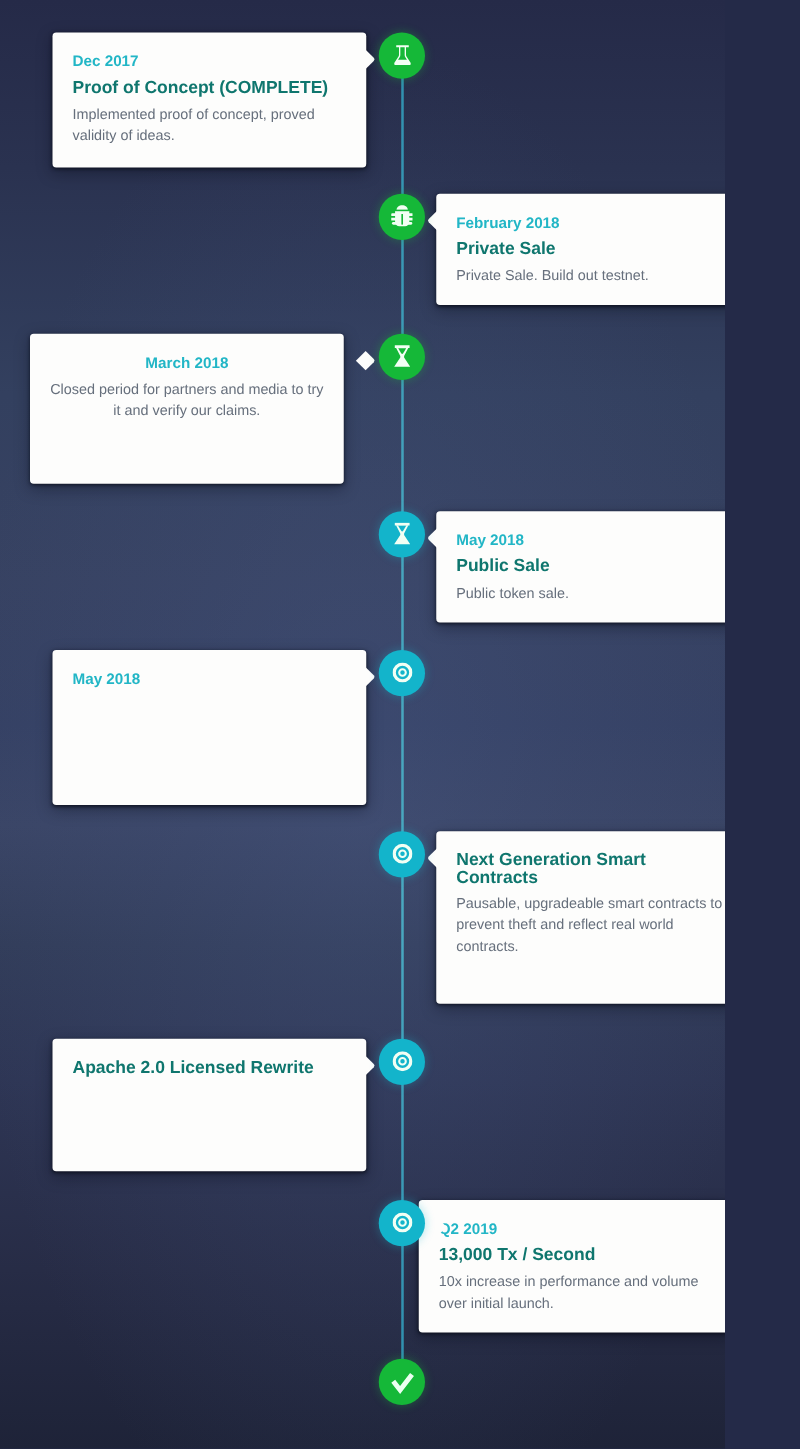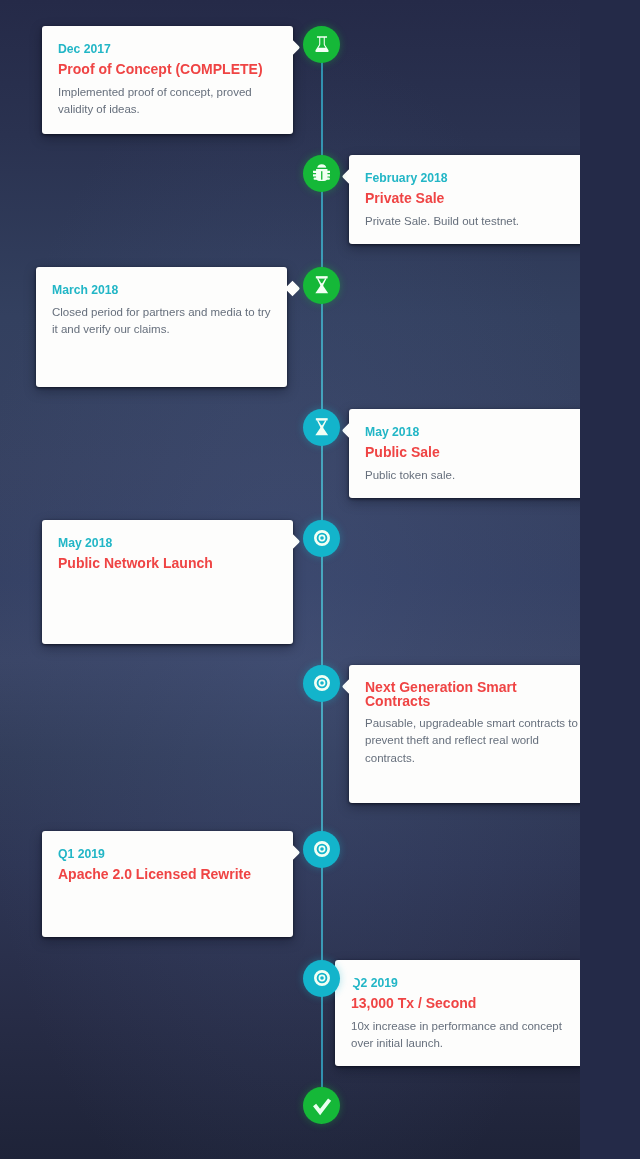--- a/index.html
+++ b/index.html
@@ -39,21 +39,21 @@
 
   
   .card{position:absolute;background:#fdfdfc;border-radius:3px;
     box-shadow:0 1px 3px rgba(6,9,20,0.70), 0 4px 12px rgba(6,9,20,0.35);}
   .card .inner{padding:16px 16px 0 16px;}
   .arrow{position:absolute;width:11px;height:11px;background:#fdfdfc;
     border-radius:0 1.8px 0 0;}
 
   .date{color:#22b6c6;font-weight:bold;font-size:12.2px;line-height:14px;
     margin:0 0 7.2px 0;}
-  .title{color:#ef4444;font-weight:bold;font-size:14px;line-height:13.6px;
+  .title{color:#0f766e;font-weight:bold;font-size:14px;line-height:13.6px;
     margin:0 0 7.0px 0;}
   .desc{color:#666f7c;font-size:11.5px;line-height:17.2px;margin:0;}
 </style>
 </head>
 <body>
 
 <div id="root">
   <div class="bg-base"></div>
   <div class="bg-glow"></div>
   <div class="spine" id="spine" style="top: 44px; height: 1061px;"></div>
@@ -89,21 +89,21 @@
               <path d="M0.9 9.1h22.2a1.55 1.55 0 0 1 0 3.1H0.9a1.55 1.55 0 0 1 0-3.1z"></path>
               <path d="M0.0 14.0h24a1.55 1.55 0 0 1 0 3.1H0.0a1.55 1.55 0 0 1 0-3.1z"></path>
               <path d="M2.3 18.6h19.4a1.55 1.55 0 0 1 0 3.1H2.3a1.55 1.55 0 0 1 0-3.1z"></path>
               <path d="M4.2 6.7h15.6v11.9a4.7 4.7 0 0 1-4.7 4.7h-6.2a4.7 4.7 0 0 1-4.7-4.7V6.7z"></path>
             </g>
             <rect x="4.2" y="5.3" width="15.6" height="1.5" fill="#15b838"></rect>
             <rect x="11.1" y="9.9" width="1.8" height="11.6" fill="#15b838"></rect>
           </svg>
         </span>
       </div>
-      <div class="card" style="left:36px;top:267px;width:251px;height:120px;">
+      <div class="card" style="left:24px;top:267px;width:251px;height:120px;text-align:center;">
         <div class="inner">
           <div class="date">March 2018</div>
           <div class="desc">Closed period for partners and media to try it and verify our claims.</div>
         </div>
       </div>
       <div class="arrow" style="left:286.7px;top:282.5px;transform:rotate(45deg);"></div>
       <div class="node green" style="left:303px;top:266.5px;">
         <span>
           <svg width="17.5" height="17.5" viewBox="0 0 24 24">
             <g fill="#f2fff4">
@@ -129,21 +129,20 @@
               <path d="M3.9 0.2h16.2v3.1H3.9V0.2z"></path>
               <path d="M5.2 3.0h13.6L14.1 12.2v1.6l6.7 10.0H3.2l6.7-10.0v-1.6L5.2 3.0z"></path>
             </g>
             <path d="M7.6 3.6h8.8l-3.3 5.5a1.3 1.3 0 0 1-2.2 0L7.6 3.6z" fill="#13b4cb"></path>
           </svg>
         </span>
       </div>
       <div class="card" style="left:42px;top:520px;width:251px;height:124px;">
         <div class="inner">
           <div class="date">May 2018</div>
-          <div class="title">Public Network Launch</div>
         </div>
       </div>
       <div class="arrow" style="left:286.7px;top:535.5px;transform:rotate(45deg);"></div>
       <div class="node cyan" style="left:303px;top:519.5px;">
         <span>
           <svg width="16" height="16" viewBox="0 0 24 24">
             <circle cx="12" cy="12" r="10" fill="none" stroke="#f2fff4" stroke-width="4.0"></circle>
             <circle cx="12" cy="12" r="3.95" fill="none" stroke="#f2fff4" stroke-width="2.5"></circle>
           </svg>
         </span>
@@ -158,38 +157,37 @@
       <div class="node cyan" style="left:303px;top:664.5px;">
         <span>
           <svg width="16" height="16" viewBox="0 0 24 24">
             <circle cx="12" cy="12" r="10" fill="none" stroke="#f2fff4" stroke-width="4.0"></circle>
             <circle cx="12" cy="12" r="3.95" fill="none" stroke="#f2fff4" stroke-width="2.5"></circle>
           </svg>
         </span>
       </div>
       <div class="card" style="left:42px;top:831px;width:251px;height:106px;">
         <div class="inner">
-          <div class="date">Q1 2019</div>
           <div class="title">Apache 2.0 Licensed Rewrite</div>
         </div>
       </div>
       <div class="arrow" style="left:286.7px;top:846.5px;transform:rotate(45deg);"></div>
       <div class="node cyan" style="left:303px;top:830.5px;">
         <span>
           <svg width="16" height="16" viewBox="0 0 24 24">
             <circle cx="12" cy="12" r="10" fill="none" stroke="#f2fff4" stroke-width="4.0"></circle>
             <circle cx="12" cy="12" r="3.95" fill="none" stroke="#f2fff4" stroke-width="2.5"></circle>
           </svg>
         </span>
       </div>
       <div class="card" style="left:335px;top:960px;width:251px;height:106px;">
         <div class="inner">
           <div class="date">Q2 2019</div>
           <div class="title">13,000 Tx / Second</div>
-          <div class="desc">10x increase in performance and concept over initial launch.</div>
+          <div class="desc">10x increase in performance and volume over initial launch.</div>
         </div>
       </div>
       <div class="arrow" style="left:344.3px;top:975.5px;transform:rotate(225deg);"></div>
       <div class="node cyan" style="left:303px;top:959.5px;">
         <span>
           <svg width="16" height="16" viewBox="0 0 24 24">
             <circle cx="12" cy="12" r="10" fill="none" stroke="#f2fff4" stroke-width="4.0"></circle>
             <circle cx="12" cy="12" r="3.95" fill="none" stroke="#f2fff4" stroke-width="2.5"></circle>
           </svg>
         </span>

